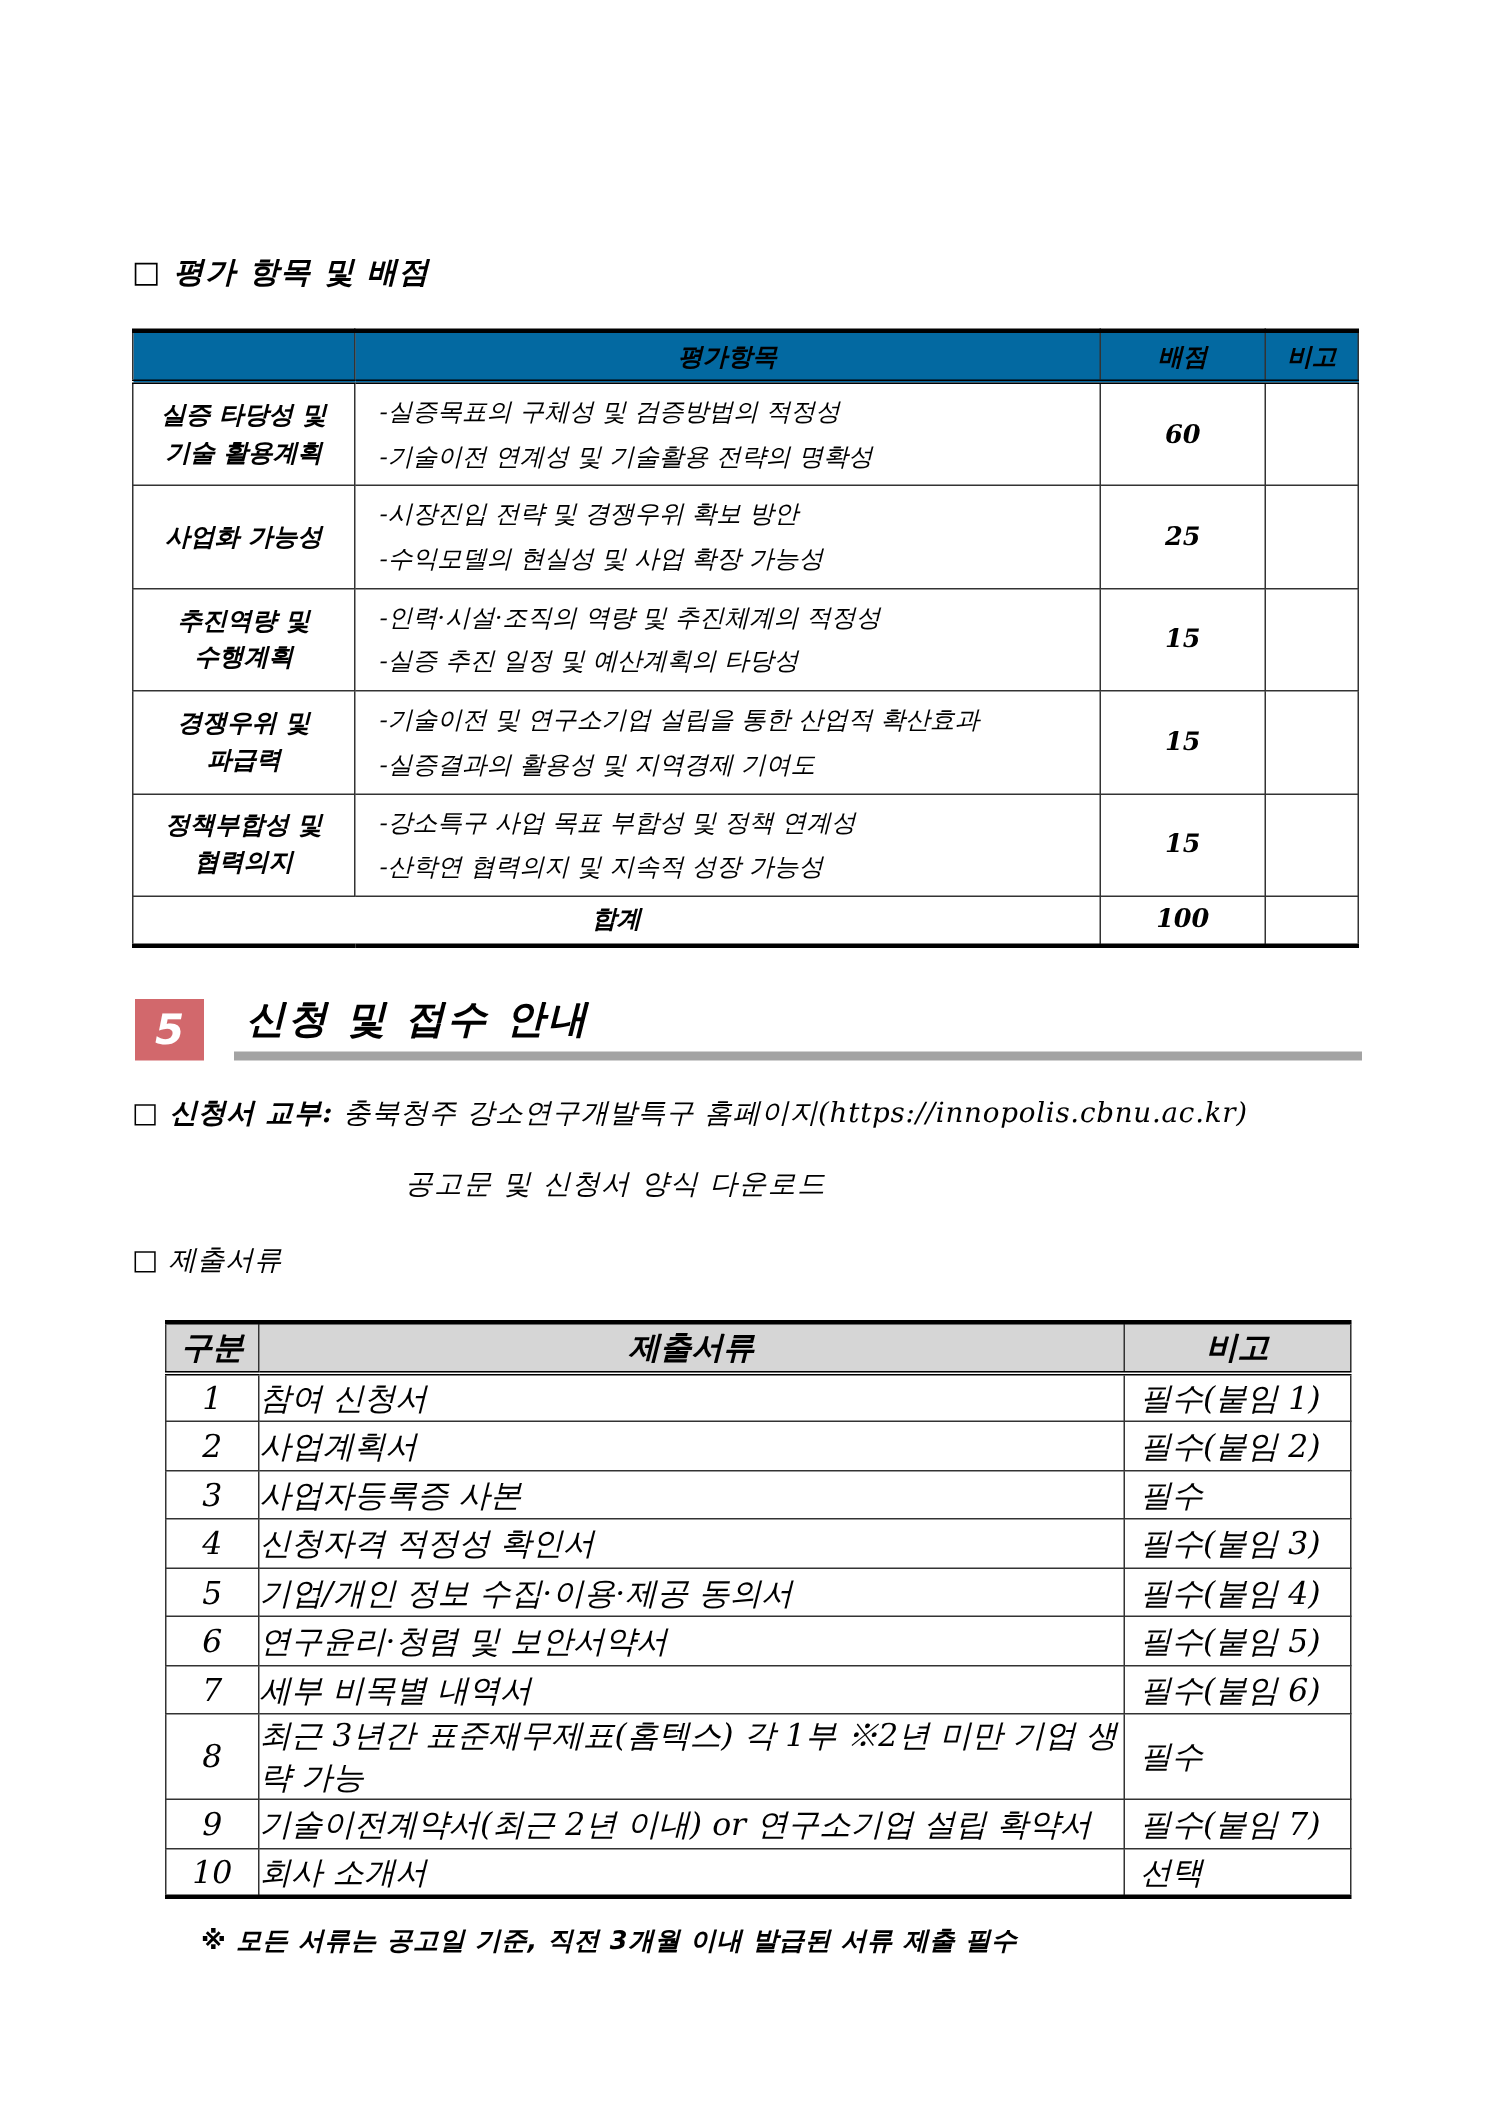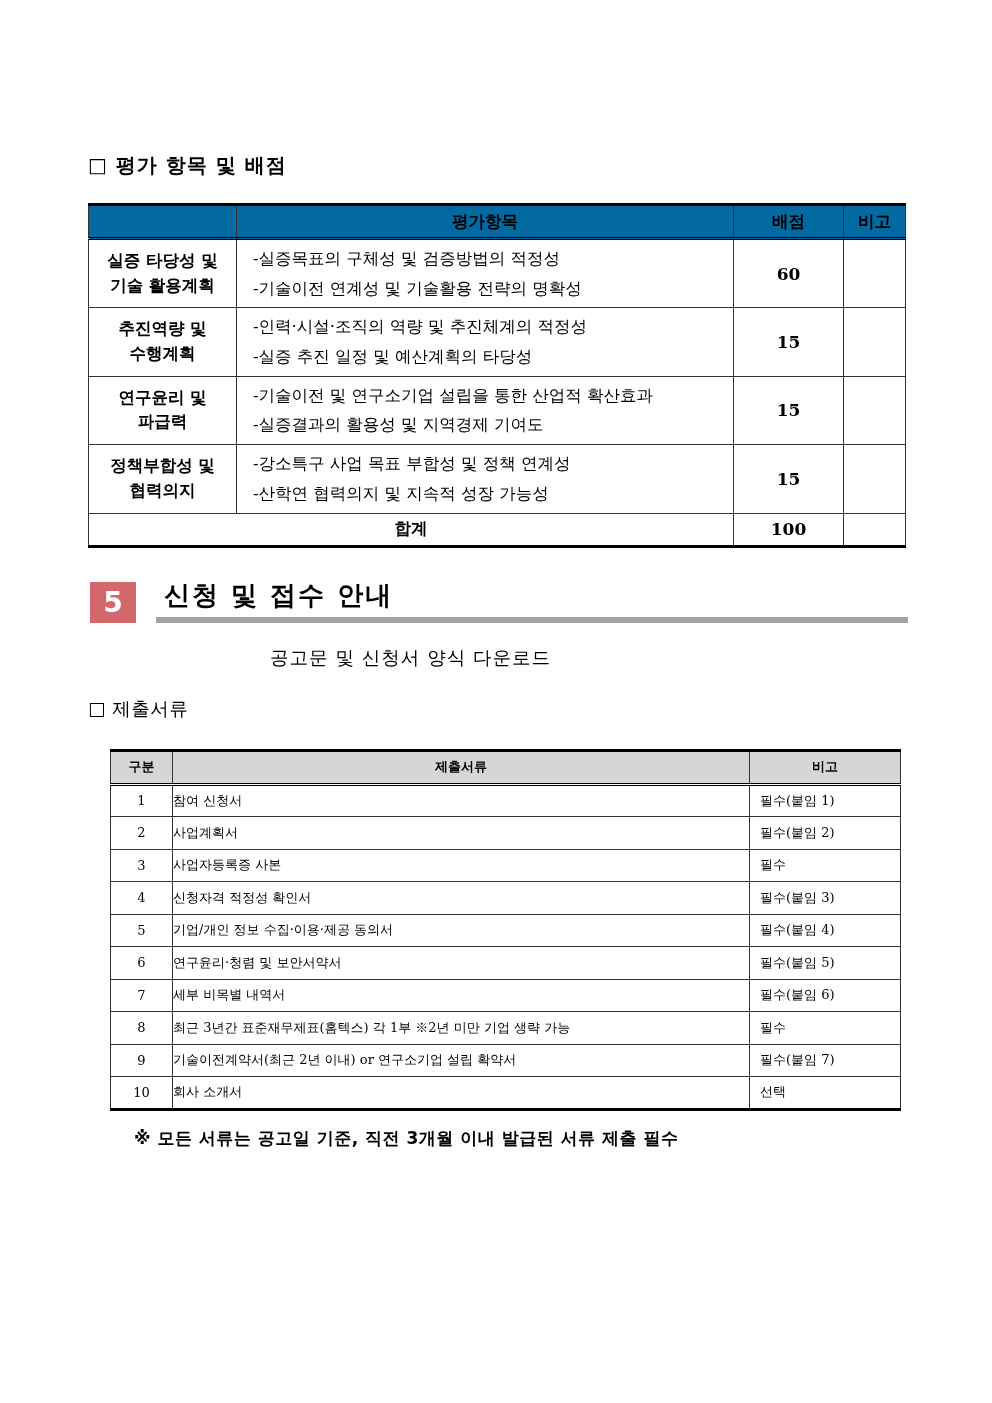--- a/index.html
+++ b/index.html
@@ -5,22 +5,23 @@
   * { margin: 0; padding: 0; box-sizing: border-box; }
   html, body { background: #ffffff; }
   body {
     width: 992px; height: 1403px;
     font-family: "DejaVu Serif", serif;
     color: #000;
     position: relative;
   }
   .content {
     position: absolute;
-    left: 88px; top: 152px;
+    left: 88px; top: 168px;
     width: 820px;
+    font-style: italic;
   }
 
   
   .h-eval {
     font-size: 20px; font-weight: bold; letter-spacing: 1px;
     margin-bottom: 24px;
   }
 
   
   table { border-collapse: collapse; table-layout: fixed; }
@@ -98,21 +99,21 @@
   }
 
   
   .doc-table-wrap { margin-left: 22px; margin-top: 28px; }
   .doc-table {
     width: 790px;
     border-top: 3px solid #000;
     border-bottom: 3px solid #000;
     border-left: 1px solid #333;
     border-right: 1px solid #333;
-    font-size: 13px;
+    font-size: 21px;
   }
   .doc-table th, .doc-table td { border: 1px solid #333; }
   .doc-table thead th {
     background: #d6d6d6;
     font-weight: bold;
     height: 34px;
     text-align: center;
     border-bottom: 3px double #000;
   }
   .doc-table td { height: 32.5px; }
@@ -154,31 +155,40 @@
         <td class="crit">실증 타당성 및
 기술 활용계획</td>
         <td class="detail">
           <div>-실증목표의 구체성 및 검증방법의 적정성</div>
           <div>-기술이전 연계성 및 기술활용 전략의 명확성</div>
         </td>
         <td class="pts">60</td>
         <td class="note"></td>
       </tr>
       <tr>
+        <td class="crit">사업화 가능성</td>
+        <td class="detail">
+          <div>-시장진입 전략 및 경쟁우위 확보 방안</div>
+          <div>-수익모델의 현실성 및 사업 확장 가능성</div>
+        </td>
+        <td class="pts">25</td>
+        <td class="note"></td>
+      </tr>
+      <tr>
         <td class="crit">추진역량 및
 수행계획</td>
         <td class="detail">
           <div>-인력·시설·조직의 역량 및 추진체계의 적정성</div>
           <div>-실증 추진 일정 및 예산계획의 타당성</div>
         </td>
         <td class="pts">15</td>
         <td class="note"></td>
       </tr>
       <tr>
-        <td class="crit">연구윤리 및
+        <td class="crit">경쟁우위 및
 파급력</td>
         <td class="detail">
           <div>-기술이전 및 연구소기업 설립을 통한 산업적 확산효과</div>
           <div>-실증결과의 활용성 및 지역경제 기여도</div>
         </td>
         <td class="pts">15</td>
         <td class="note"></td>
       </tr>
       <tr>
         <td class="crit">정책부합성 및
@@ -198,20 +208,24 @@
     </tbody>
   </table>
 
   <div class="sec5">
     <div class="sec5-num" style="background:#d2686c">5</div>
     <div class="sec5-titlewrap">
       <div class="sec5-title">신청 및 접수 안내</div>
     </div>
   </div>
 
+  <div class="line">
+    <span class="lbl">□ 신청서 교부:</span>
+    <span>충북청주 강소연구개발특구 홈페이지(https://innopolis.cbnu.ac.kr)</span>
+  </div>
   <div class="line-indent">공고문 및 신청서 양식 다운로드</div>
 
 
   <div class="line lbl">□ 제출서류</div>
 
   <div class="doc-table-wrap">
     <table class="doc-table">
       <colgroup>
         <col style="width:62px">
           <col style="width:577px">

